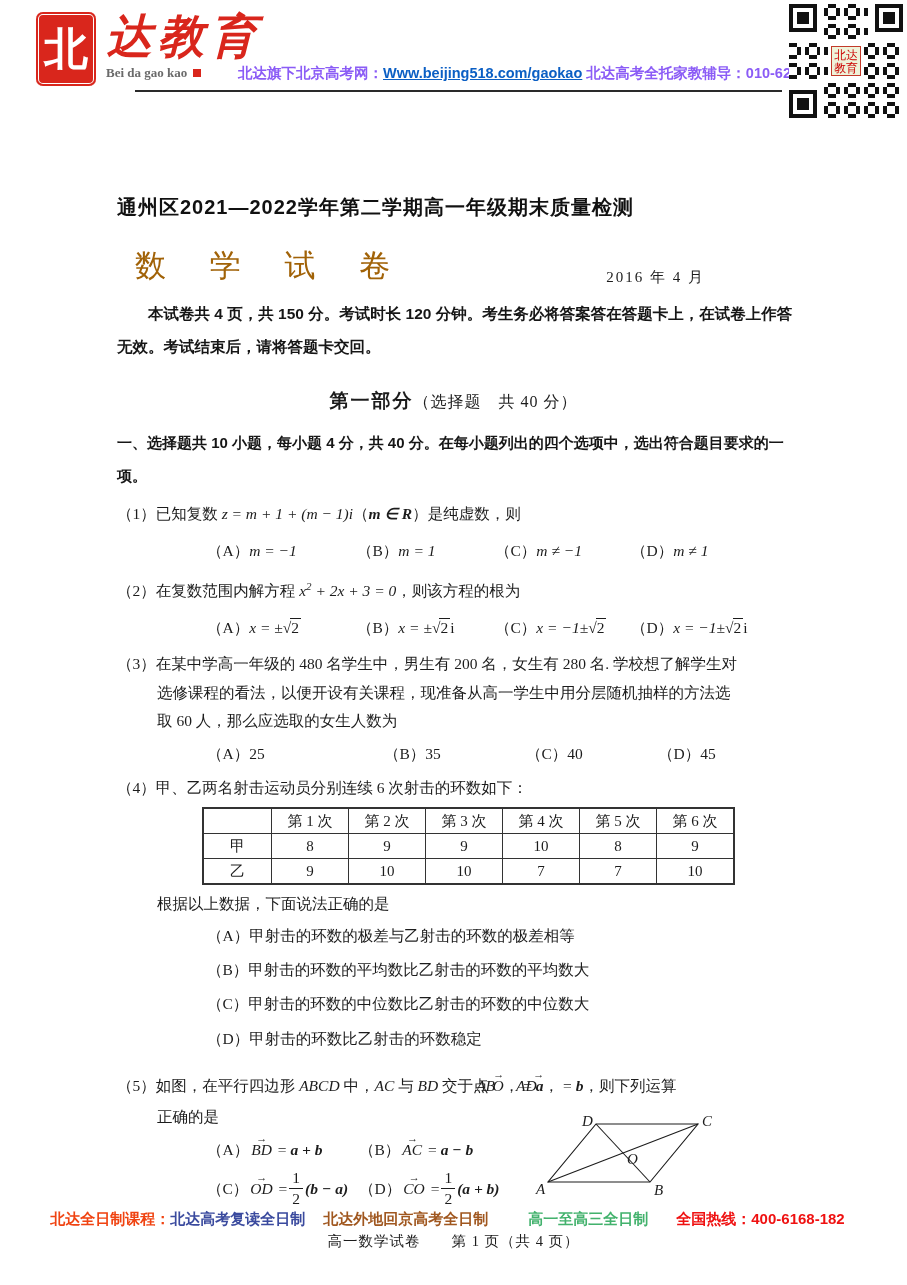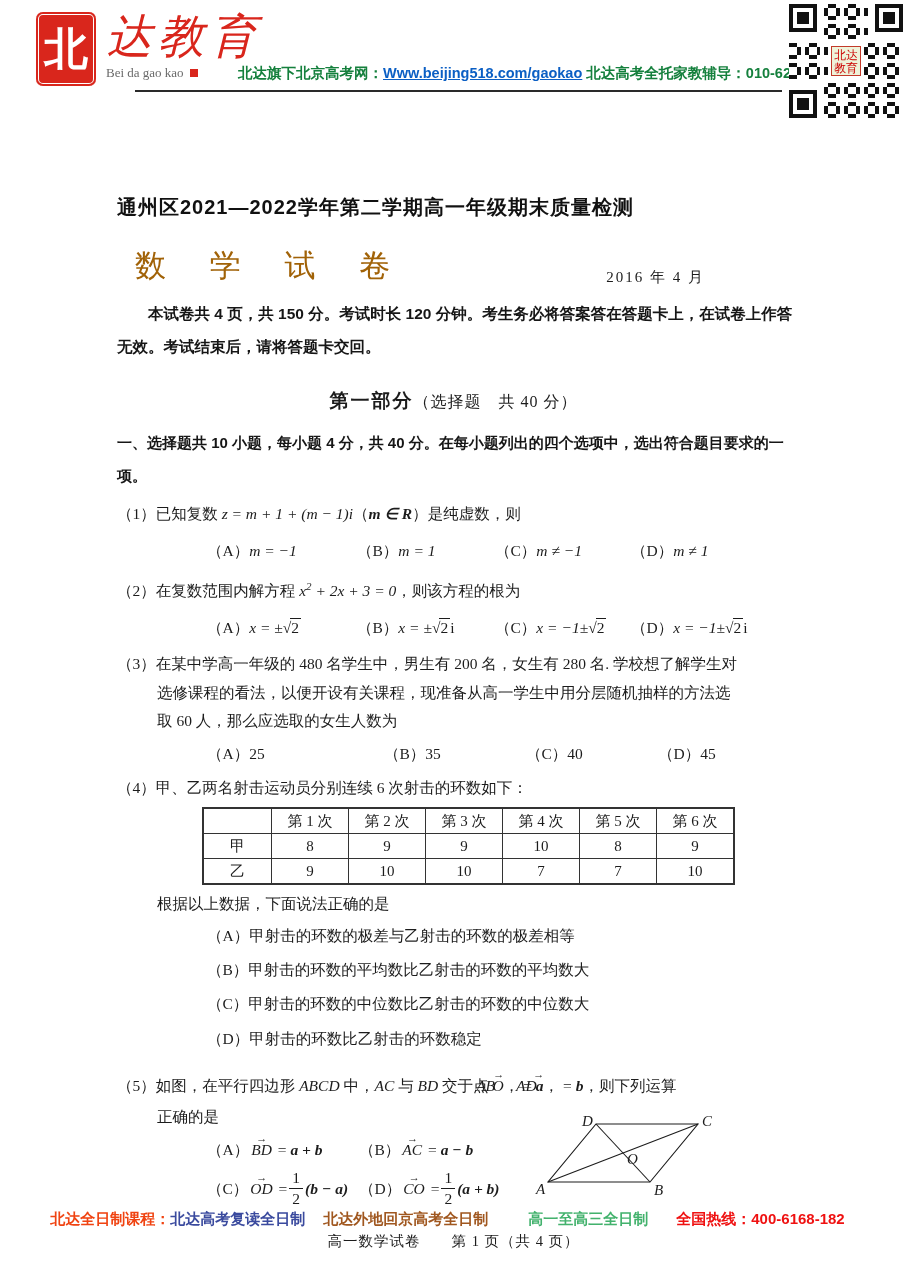--- a/index.html
+++ b/index.html
@@ -14,31 +14,31 @@
   .logo { position:absolute; left:36px; top:12px; display:flex; align-items:flex-start; }
   .seal {
     width:60px; height:74px; background:#d9261c; border-radius:7px;
     color:#fff; font-size:44px; font-weight:bold; display:flex;
     align-items:center; justify-content:center;
     font-family:"Liberation Serif", serif;
     box-shadow:inset 0 0 0 2px #d9261c, inset 0 0 0 3px #fff;
   }
   .logo-right { margin-left:10px; }
   .script {
-    color:#d9261c; font-size:46px; font-weight:normal; font-style:italic;
+    color:#d9261c; font-size:46px; font-weight:bold; font-style:italic;
     font-family:"Liberation Serif", serif; line-height:1.1; letter-spacing:6px;
   }
-  .pinyin-row { display:flex; align-items:center; gap:6px; margin-top:2px; }
+  .pinyin-row { display:flex; align-items:center; gap:6px; margin-top:2px;font-weight:bold; }
   .pinyin { color:#6a6a6a; font-size:13px; font-family:"Liberation Serif", serif; }
   .red-sq { width:8px; height:8px; background:#d9261c; display:inline-block; }
   .hdr-links {
     position:absolute; left:238px; top:64px; white-space:nowrap;
     font-family:"Liberation Sans", sans-serif; font-size:14.5px; font-weight:bold;
   }
-  .hdr-red { color:#15803d; }
+  .hdr-red { color:#8b5cf6; }
   .hdr-link { color:#0b5fc4; text-decoration:underline; font-weight:bold; }
   .hdr-rule { position:absolute; left:135px; right:125px; top:90px; border-bottom:2px solid #2a2a2a; }
   .qr { position:absolute; right:4px; top:4px; width:114px; height:114px; }
   
   .content { padding:0 117px; }
   .title-main {
     margin-top:72px; text-align:left; font-size:20px; font-weight:bold;
     font-family:"Liberation Sans", sans-serif; color:#111; letter-spacing:1px;
   }
   .subject-row { position:relative; margin-top:24px; height:44px; }

